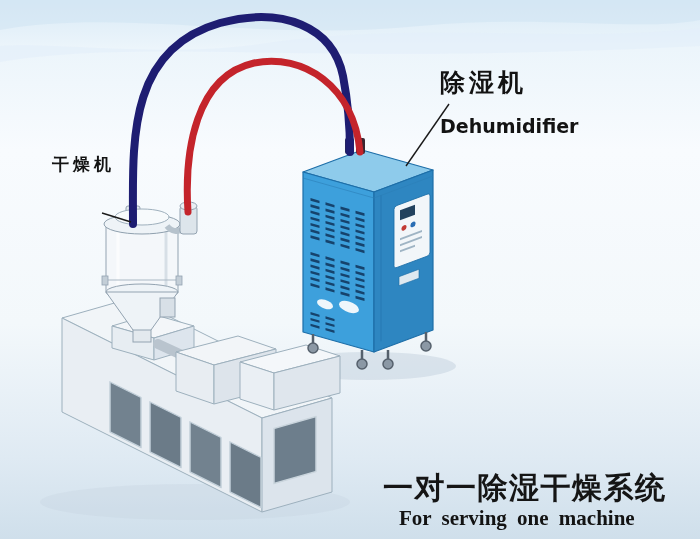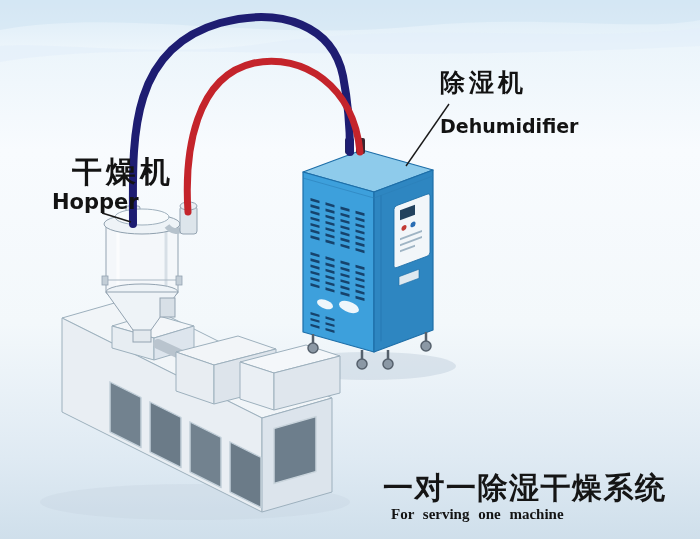--- a/index.html
+++ b/index.html
@@ -6,28 +6,28 @@
   .stage{
     position:relative;width:700px;height:539px;overflow:hidden;
     font-family:"DejaVu Sans","Liberation Sans",sans-serif;
     background:linear-gradient(180deg,#d9eaf6 0%,#ecf5fb 9%,#f8fbfe 28%,#f3f8fb 60%,#dfeaf3 85%,#cfdfeb 100%);
   }
   svg{position:absolute;left:0;top:0;}
   .label{position:absolute;color:#131313;line-height:1.05;}
   .cn{font-weight:bold;white-space:nowrap;}
   .en{font-weight:bold;white-space:nowrap;}
   .lbl-hopper{left:52px;top:156px;}
-  .lbl-hopper .cn{font-size:30px;letter-spacing:4px;margin-left:20px;}
+  .lbl-hopper .cn{font-size:17px;letter-spacing:4px;}
   .lbl-hopper .en{font-size:21px;margin-top:3px;}
   .lbl-dehu{left:440px;top:70px;text-align:left;min-width:132px;}
   .lbl-dehu .cn{font-size:25px;letter-spacing:4px;}
   .lbl-dehu .en{font-size:19px;margin-top:21px;}
   .caption{left:383px;top:436px;}
   .caption .cn{font-size:30px;letter-spacing:1.5px;color:#151515;margin-top:36px;}
-  .caption .en{font-family:"Liberation Serif","DejaVu Serif",serif;font-size:15px;font-weight:bold;margin-top:3px;margin-left:8px;word-spacing:5px;}
+  .caption .en{font-family:"Liberation Serif","DejaVu Serif",serif;font-size:21px;font-weight:bold;margin-top:3px;margin-left:16px;word-spacing:5px;}
 </style>
 </head>
 <body>
 
 <div class="stage">
 
   <svg width="700" height="539" viewBox="0 0 700 539">
 
     <g>
       <path d="M0,30 C120,8 260,42 420,26 C540,14 640,32 700,20 L700,0 L0,0 Z" fill="#cfe4f3" opacity="0.55"></path>
@@ -150,21 +150,20 @@
 
     <path d="M133,224 C133,145 126,50 220,23 C283,6 333,27 343,76 C348,102 350,126 350,152" fill="none" stroke="#1e1d72" stroke-width="8" stroke-linecap="round"></path>
     <path d="M188,212 C184,150 196,76 254,63 C303,53 354,86 360,152" fill="none" stroke="#c4242b" stroke-width="7" stroke-linecap="round"></path>
 
     <line x1="449" y1="104" x2="406" y2="166" stroke="#1a1a1a" stroke-width="1.4"></line>
     <line x1="102" y1="213" x2="131" y2="222" stroke="#1a1a1a" stroke-width="1.4"></line>
   </svg>
 
   <div class="label lbl-hopper">
     <div class="cn">干燥机</div>
-    <div class="en">Hopper</div>
   </div>
 
   <div class="label lbl-dehu">
     <div class="cn">除湿机</div>
     <div class="en">Dehumidifier</div>
   </div>
 
   <div class="label caption">
     <div class="cn">一对一除湿干燥系统</div>
     <div class="en">For serving one machine</div>

